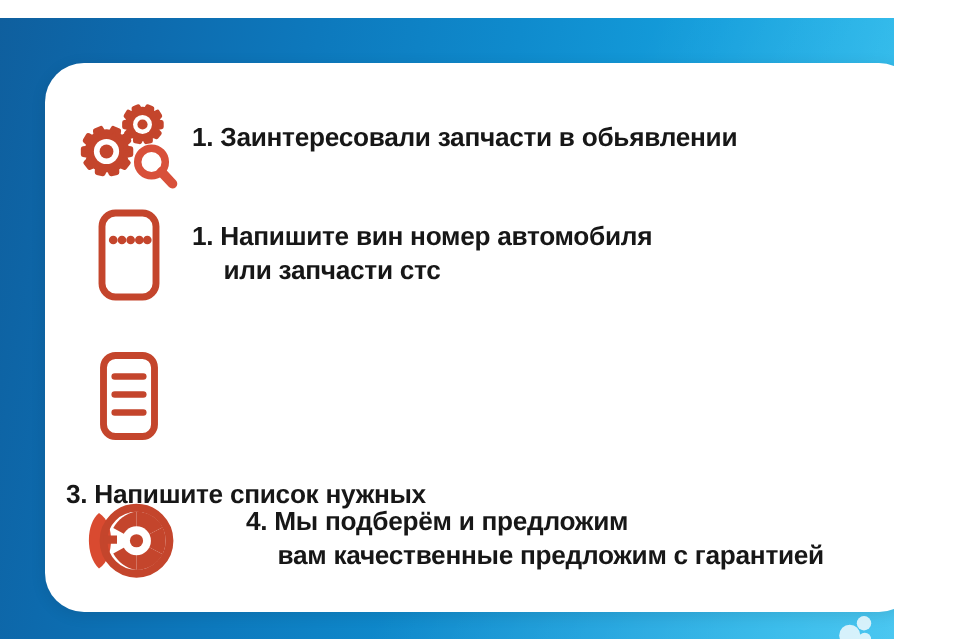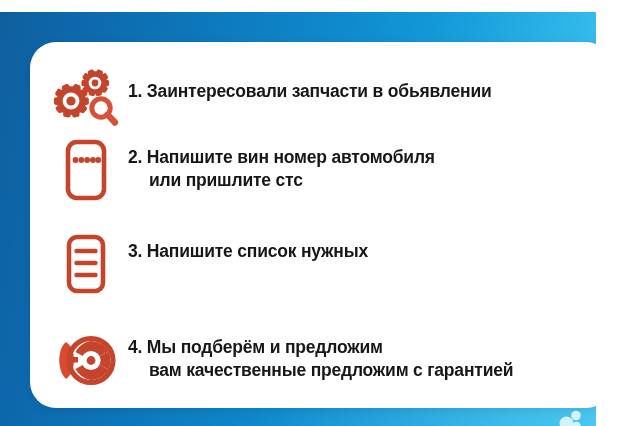--- a/index.html
+++ b/index.html
@@ -49,22 +49,22 @@
   }
 
   .step {
     position: absolute;
     display: flex;
     align-items: flex-start;
     left: 14px;
   }
   #step-1 { top: 18px; }
   #step-2 { top: 92px; }
-  #step-3 { top: 188px; }
-  #step-4 { top: 282px; }
+  #step-3 { top: 188px; flex-direction: column; }
+  #step-4 { top: 282px; gap: 36px; }
 
   .step-icon {
     width: 84px;
     min-width: 84px;
     height: 74px;
     display: flex;
     align-items: center;
     justify-content: center;
   }
   #step-2 .step-icon,
@@ -152,22 +152,22 @@
           <g fill="#c4452c">
             <circle cx="14.5" cy="22" r="2.9"></circle>
             <circle cx="20.3" cy="22" r="2.9"></circle>
             <circle cx="26.1" cy="22" r="2.9"></circle>
             <circle cx="31.9" cy="22" r="2.9"></circle>
             <circle cx="37.2" cy="22" r="2.9"></circle>
           </g>
         </svg>
       </div>
       <div class="step-text">
-        <span class="line1">2. Напишите вин номер автомобиля</span>
-        <span class="line2">или пришлите стс</span>
+        <span class="line1">1. Напишите вин номер автомобиля</span>
+        <span class="line2">или запчасти стс</span>
       </div>
     </div>
 
     <div class="step" id="step-3">
       <div class="step-icon">
         <svg width="50" height="64" viewBox="0 0 50 64" aria-hidden="true">
           <rect x="8" y="3" width="34" height="54" rx="8" ry="8" fill="#ffffff" stroke="#c4452c" stroke-width="4.6"></rect>
           <g stroke="#c4452c" stroke-width="4.4" stroke-linecap="round">
             <line x1="15.5" y1="17" x2="34.5" y2="17"></line>
             <line x1="15.5" y1="29" x2="34.5" y2="29"></line>

